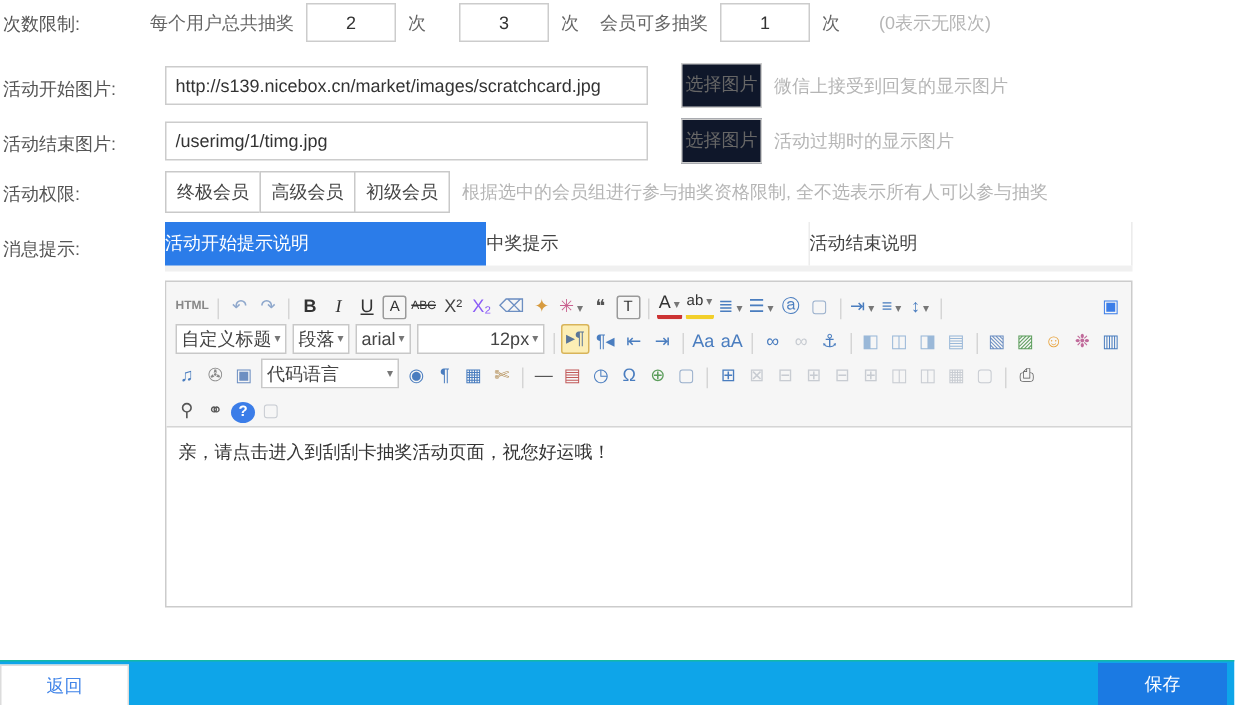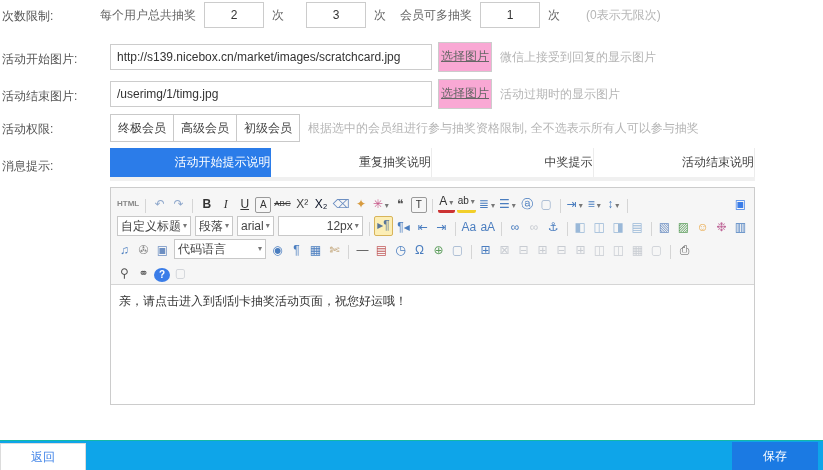--- a/index.html
+++ b/index.html
@@ -5,25 +5,25 @@
   html,body{margin:0;padding:0;}
   body{width:823px;height:470px;position:relative;overflow:hidden;background:#fff;
        font-family:"Liberation Sans","DejaVu Sans",sans-serif;font-size:12px;color:#333;}
   .form-label{position:absolute;left:2px;color:#555;}
   .hint{color:#b5b5b5;}
   .row{position:absolute;display:flex;align-items:center;}
   .num-input{width:54px;height:22px;border:1px solid #ccc;text-align:center;font-size:12px;color:#333;margin:0 8px;outline:none;}
   .unit{margin-right:14px;color:#666;}
   .ltext{color:#666;}
   .url-input{width:308px;height:24px;border:1px solid #ccc;padding:0 6px;font-size:12px;color:#333;outline:none;font-family:"Liberation Sans","DejaVu Sans",sans-serif;}
-  .pick-btn{width:52px;height:28px;margin-left:6px;background:#f9a8d4;border:1px solid #ccc;color:#666;font-size:12px;text-align:center;line-height:26px;cursor:pointer;text-decoration:underline;}
+  .pick-btn{width:52px;height:28px;margin-left:22px;background:#0f172a;border:1px solid #ccc;color:#666;font-size:12px;text-align:center;line-height:26px;cursor:pointer;}
   .grp-btn{display:inline-block;width:62px;height:26px;line-height:26px;text-align:center;background:#fff;border:1px solid #c9c9c9;color:#444;margin-left:-1px;cursor:pointer;}
   .grp-btn:first-child{margin-left:0;}
   .tabbar{position:absolute;left:110px;top:148px;width:645px;height:33px;background:#f0f0f0;display:flex;}
-  .tab{flex:1;height:29px;line-height:29px;text-align:right;background:#fff;border-right:1px solid #ececec;color:#444;cursor:pointer;}
+  .tab{flex:1;height:29px;line-height:29px;text-align:left;background:#fff;border-right:1px solid #ececec;color:#444;cursor:pointer;}
   .tab.active{color:#fff;border-right:none;}
   .editor{position:absolute;left:110px;top:187px;width:645px;height:218px;border:1px solid #ccc;box-sizing:border-box;background:#fff;}
   .toolbar{background:#f6f6f6;border-bottom:1px solid #d5d5d5;padding:2px 4px;}
   .tb-row{display:flex;align-items:flex-end;height:23px;overflow:hidden;white-space:nowrap;}
   .tb-i{min-width:15px;height:18px;line-height:18px;text-align:center;margin:0 1px;padding:0 1px;border-radius:2px;font-size:12px;color:#5a7699;cursor:pointer;}
   .tb-sep{width:1px;height:14px;background:#d5d5d5;margin:0 4px;}
   .tb-sel{height:18px;line-height:18px;border:1px solid #c8c8c8;background:#fff;color:#444;padding:0 3px;margin:0 2px;display:flex;align-items:center;justify-content:space-between;cursor:pointer;}
   .tb-car{font-size:8px;color:#777;margin-left:2px;}
   .disabled{color:#c8ccd2 !important;cursor:default;}
   .hl{background:#fceeb5;border:1px solid #d8b45a;line-height:16px;}
@@ -78,40 +78,39 @@
 
   <div class="row" style="left:110px;top:114px;height:28px;">
     <span class="grp-btn">终极会员</span>
     <span class="grp-btn">高级会员</span>
     <span class="grp-btn">初级会员</span>
     <span class="hint" style="margin-left:8px">根据选中的会员组进行参与抽奖资格限制, 全不选表示所有人可以参与抽奖</span>
   </div>
 
   <div class="tabbar">
     <span class="tab active" style="background: rgb(43, 124, 233);">活动开始提示说明</span>
-    <span class="tab">重复抽奖说明</span>
     <span class="tab">中奖提示</span>
     <span class="tab">活动结束说明</span>
   </div>
 
   <div class="editor">
     <div class="toolbar">
         <div class="tb-row">
           <span class="tb-i c-sm">HTML</span>
           <span class="tb-sep"></span>
           <span class="tb-i" style="color: rgb(143, 168, 204);">↶</span>
           <span class="tb-i" style="color: rgb(143, 168, 204);">↷</span>
           <span class="tb-sep"></span>
           <span class="tb-i c-b">B</span>
           <span class="tb-i c-i">I</span>
           <span class="tb-i c-u">U</span>
           <span class="tb-i c-box">A</span>
           <span class="tb-i c-st">ABC</span>
           <span class="tb-i" style="color: rgb(68, 68, 68);">X²</span>
-          <span class="tb-i" style="color: #0f172a;">X₂</span>
+          <span class="tb-i" style="color: #8b5cf6;">X₂</span>
           <span class="tb-i" style="color: rgb(109, 143, 194);">⌫</span>
           <span class="tb-i" style="color: rgb(215, 155, 63);">✦</span>
           <span class="tb-i" style="color: rgb(201, 95, 142);">✳<span class="tb-car">▾</span></span>
           <span class="tb-i" style="color: rgb(85, 85, 85);">❝</span>
           <span class="tb-i c-box">T</span>
           <span class="tb-sep"></span>
           <span class="tb-i c-fc">A<span class="tb-car">▾</span></span>
           <span class="tb-i c-hc">ab<span class="tb-car">▾</span></span>
           <span class="tb-i" style="color: rgb(74, 125, 191);">≣<span class="tb-car">▾</span></span>
           <span class="tb-i" style="color: rgb(74, 125, 191);">☰<span class="tb-car">▾</span></span>

